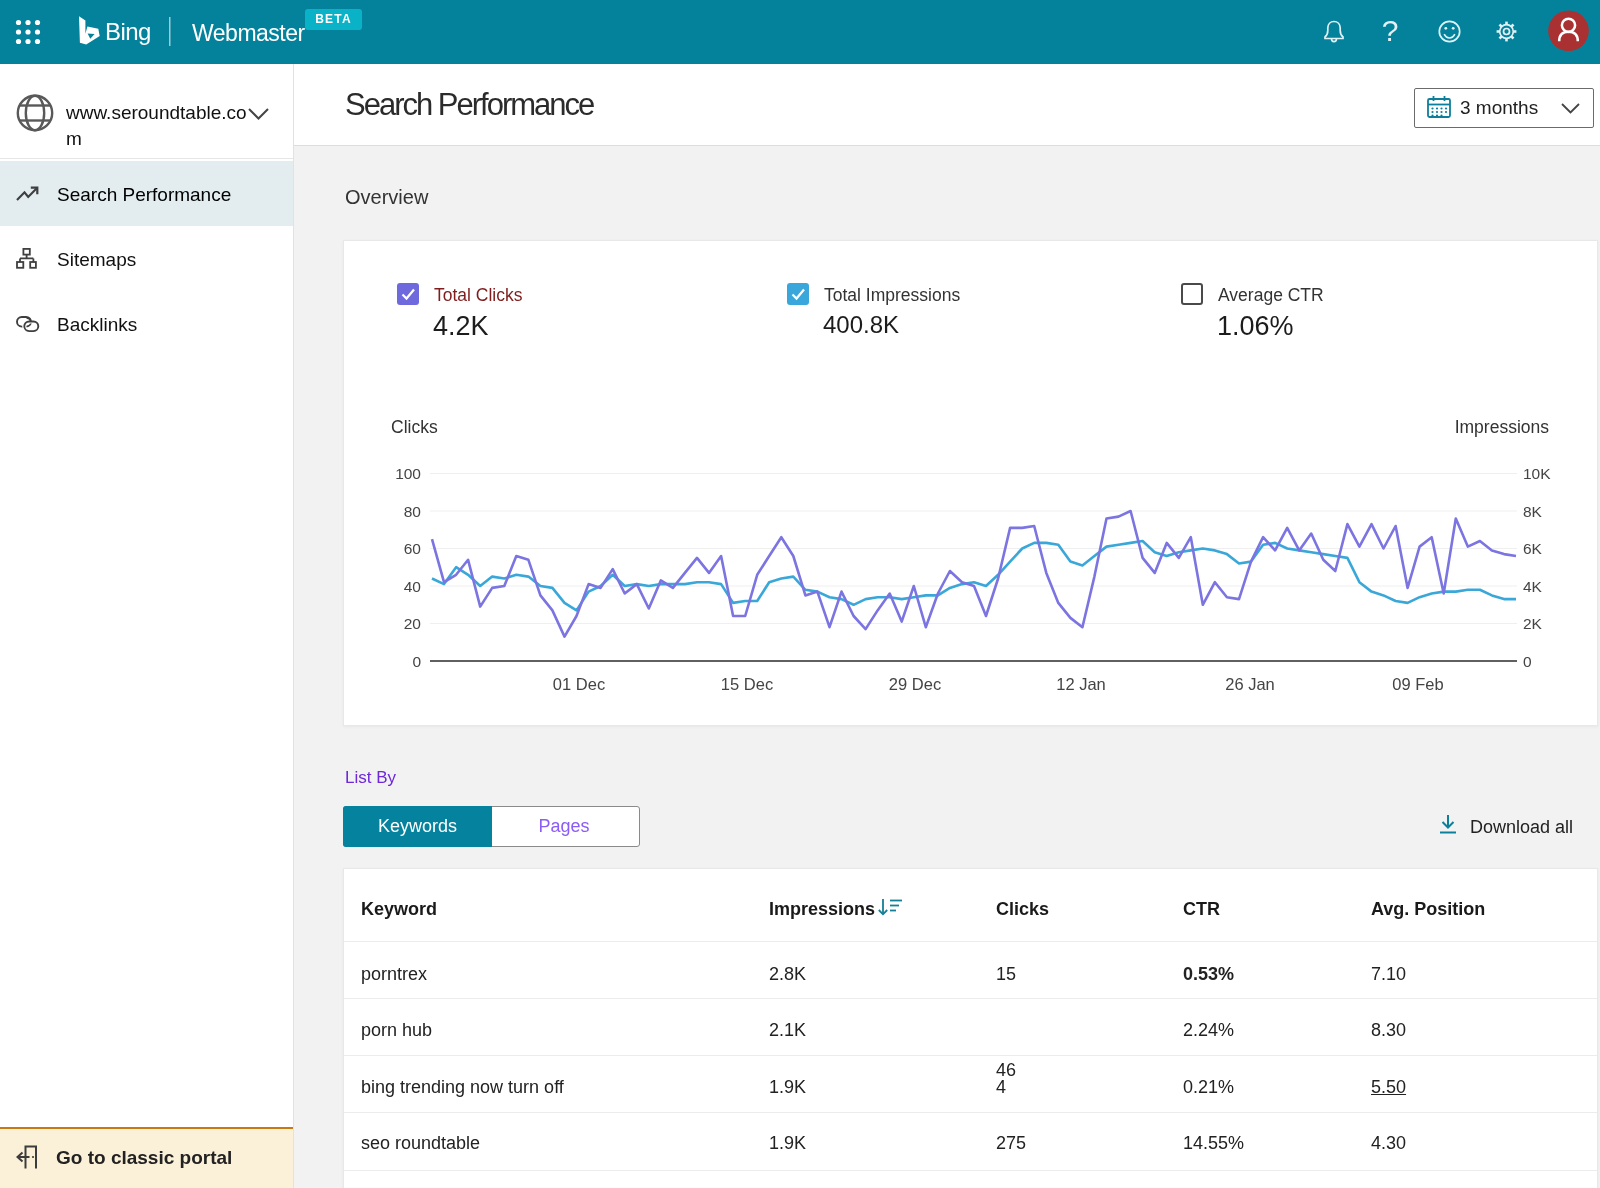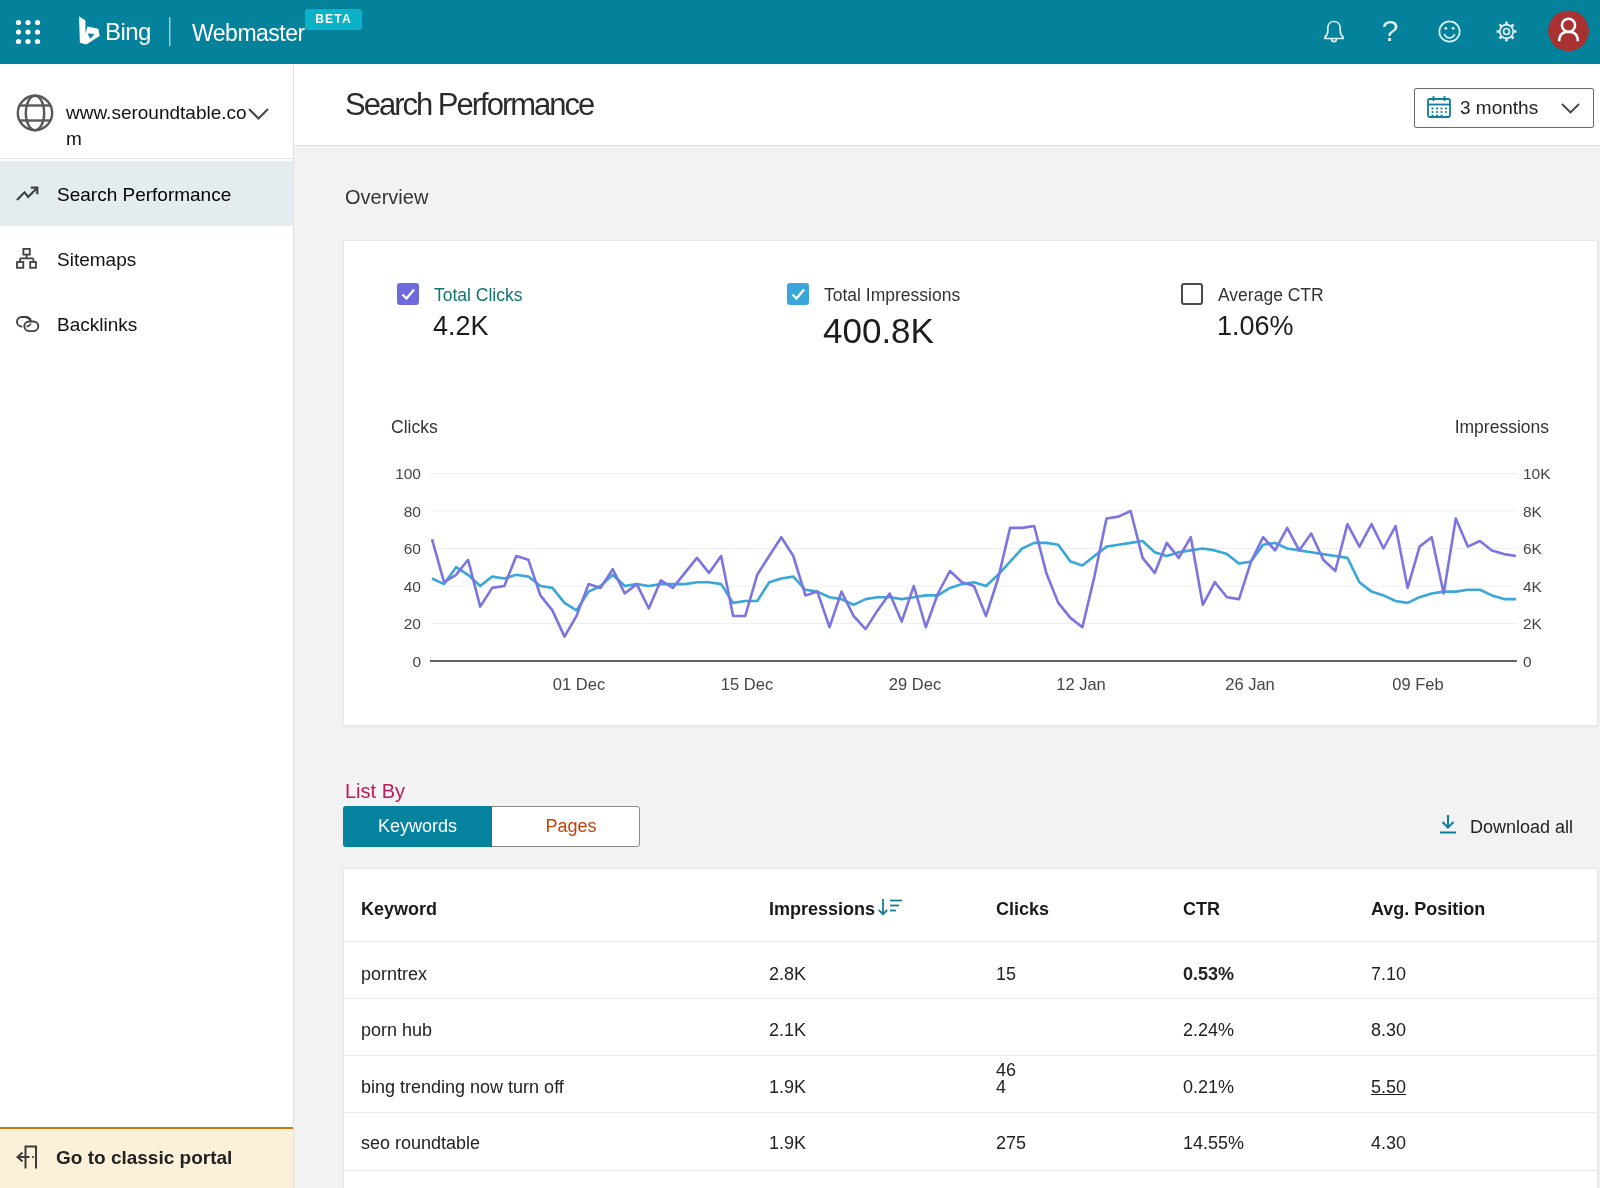--- a/index.html
+++ b/index.html
@@ -189,33 +189,33 @@
       <text x="572" y="450">29 Dec</text>
       <text x="738" y="450">12 Jan</text>
       <text x="907" y="450">26 Jan</text>
       <text x="1075" y="450">09 Feb</text>
     </g>
   </g>
 
   <polyline points="89.0,338.5 101.0,344.1 113.1,327.2 125.1,334.8 137.2,346.0 149.2,336.6 161.3,338.5 173.3,334.8 185.4,336.6 197.4,346.0 209.4,347.9 221.5,362.9 233.5,370.4 245.6,351.6 257.6,346.0 269.7,334.8 281.7,346.0 293.8,344.1 305.8,346.0 317.8,344.1 329.9,344.1 341.9,344.1 354.0,342.2 366.0,342.2 378.1,344.1 390.1,362.9 402.2,361.0 414.2,361.0 426.2,342.2 438.3,338.5 450.3,336.6 462.4,349.8 474.4,351.6 486.5,357.2 498.5,359.1 510.6,364.8 522.6,359.1 534.6,357.2 546.7,357.2 558.7,359.1 570.8,357.2 582.8,355.4 594.9,355.4 606.9,347.9 619.0,344.1 631.0,342.2 643.0,346.0 655.1,334.8 667.1,321.6 679.2,308.5 691.2,302.9 703.3,302.9 715.3,304.8 727.4,321.6 739.4,325.4 751.4,316.0 763.5,306.6 775.5,304.8 787.6,302.9 799.6,301.0 811.7,312.2 823.7,316.0 835.8,312.2 847.8,310.4 859.8,308.5 871.9,310.4 883.9,314.1 896.0,323.5 908.0,321.6 920.1,304.8 932.1,302.9 944.2,308.5 956.2,310.4 968.2,312.2 980.3,314.1 992.3,316.0 1004.4,317.9 1016.4,342.2 1028.5,351.6 1040.5,355.4 1052.6,361.0 1064.6,362.9 1076.6,357.2 1088.7,353.5 1100.7,351.6 1112.8,351.6 1124.8,349.8 1136.9,349.8 1148.9,355.4 1161.0,359.1 1173.0,359.1" fill="none" stroke="#3aa7d9" stroke-width="2.6" stroke-linejoin="round"></polyline>
   <polyline points="89.0,299.1 101.0,342.2 113.1,334.8 125.1,319.8 137.2,366.6 149.2,347.9 161.3,346.0 173.3,316.0 185.4,319.8 197.4,355.4 209.4,370.4 221.5,396.6 233.5,376.0 245.6,344.1 257.6,347.9 269.7,329.1 281.7,353.5 293.8,344.1 305.8,368.5 317.8,340.4 329.9,347.9 341.9,332.9 354.0,317.9 366.0,332.9 378.1,316.0 390.1,376.0 402.2,376.0 414.2,334.8 426.2,316.0 438.3,297.2 450.3,316.0 462.4,355.4 474.4,351.6 486.5,387.2 498.5,351.6 510.6,376.0 522.6,389.1 534.6,370.4 546.7,353.5 558.7,381.6 570.8,346.0 582.8,387.2 594.9,353.5 606.9,331.0 619.0,342.2 631.0,346.0 643.0,376.0 655.1,338.5 667.1,287.9 679.2,287.9 691.2,286.0 703.3,332.9 715.3,362.9 727.4,377.9 739.4,387.2 751.4,336.6 763.5,278.5 775.5,276.6 787.6,271.0 799.6,317.9 811.7,332.9 823.7,302.9 835.8,317.9 847.8,297.2 859.8,364.8 871.9,342.2 883.9,357.2 896.0,359.1 908.0,321.6 920.1,297.2 932.1,310.4 944.2,287.9 956.2,310.4 968.2,293.5 980.3,319.8 992.3,331.0 1004.4,284.1 1016.4,306.6 1028.5,284.1 1040.5,308.5 1052.6,286.0 1064.6,347.9 1076.6,306.6 1088.7,297.2 1100.7,353.5 1112.8,278.5 1124.8,306.6 1136.9,301.0 1148.9,310.4 1161.0,314.1 1173.0,316.0" fill="none" stroke="#7b74e1" stroke-width="2.6" stroke-linejoin="round"></polyline>
 </svg>
-<div class="t" style="left:434px;top:285px;font-size:17.5px;color:#0f766e;">Total Clicks</div>
+<div class="t" style="left:434px;top:285px;font-size:17.5px;color:#7f1d1d;">Total Clicks</div>
 <div class="t" style="left:433px;top:311px;font-size:27px;color:#1c1c1c;">4.2K</div>
 <div class="t" style="left:824px;top:285px;font-size:17.5px;color:#333333;">Total Impressions</div>
-<div class="t" style="left:823px;top:311px;font-size:35px;color:#1c1c1c;">400.8K</div>
+<div class="t" style="left:823px;top:311px;font-size:24px;color:#1c1c1c;">400.8K</div>
 <div class="t" style="left:1218px;top:285px;font-size:17.5px;color:#333333;">Average CTR</div>
 <div class="t" style="left:1217px;top:311px;font-size:27px;color:#1c1c1c;">1.06%</div>
 <div class="t" style="left:391px;top:417px;font-size:17.5px;color:#333333;">Clicks</div>
 <div class="t" style="right:51px;top:417px;font-size:17.5px;color:#333333;">Impressions</div>
-<div class="t" style="left:345px;top:768px;font-size:20px;color:#be185d;margin-top:12px;">List By</div>
+<div class="t" style="left:345px;top:768px;font-size:17px;color:#6d28d9;">List By</div>
 <div class="abs" style="left:343px;top:806px;width:297px;height:41px;border:1px solid #8a8a8a;border-radius:3px;background:#ffffff;"></div>
 <div class="abs" style="left:343px;top:806px;width:149px;height:41px;background:#05829e;border-radius:3px 0 0 3px;"></div>
 <div class="t" style="left:343px;top:816px;width:149px;text-align:center;font-size:18px;color:#ffffff;">Keywords</div>
-<div class="t" style="left:492px;top:816px;width:144px;text-align:center;font-size:18px;color:#c2410c;margin-left:7px;">Pages</div>
+<div class="t" style="left:492px;top:816px;width:144px;text-align:center;font-size:18px;color:#8b5cf6;">Pages</div>
 <svg class="abs" style="left:1438px;top:813px" width="24" height="26" viewBox="0 0 24 26">
   <g fill="none" stroke="#0e7f9a" stroke-width="2">
     <line x1="10" y1="2" x2="10" y2="14"></line>
     <path d="M 4.5 9 L 10 14.5 L 15.5 9"></path>
     <line x1="2" y1="19.5" x2="18" y2="19.5"></line>
   </g>
 </svg>
 <div class="t" style="left:1470px;top:817px;font-size:18px;color:#222222;">Download all</div>
 <div id="card2" class="abs card"></div>
 <div class="t" style="left:361px;top:899px;font-size:18px;font-weight:bold;color:#1a1a1a;">Keyword</div>

